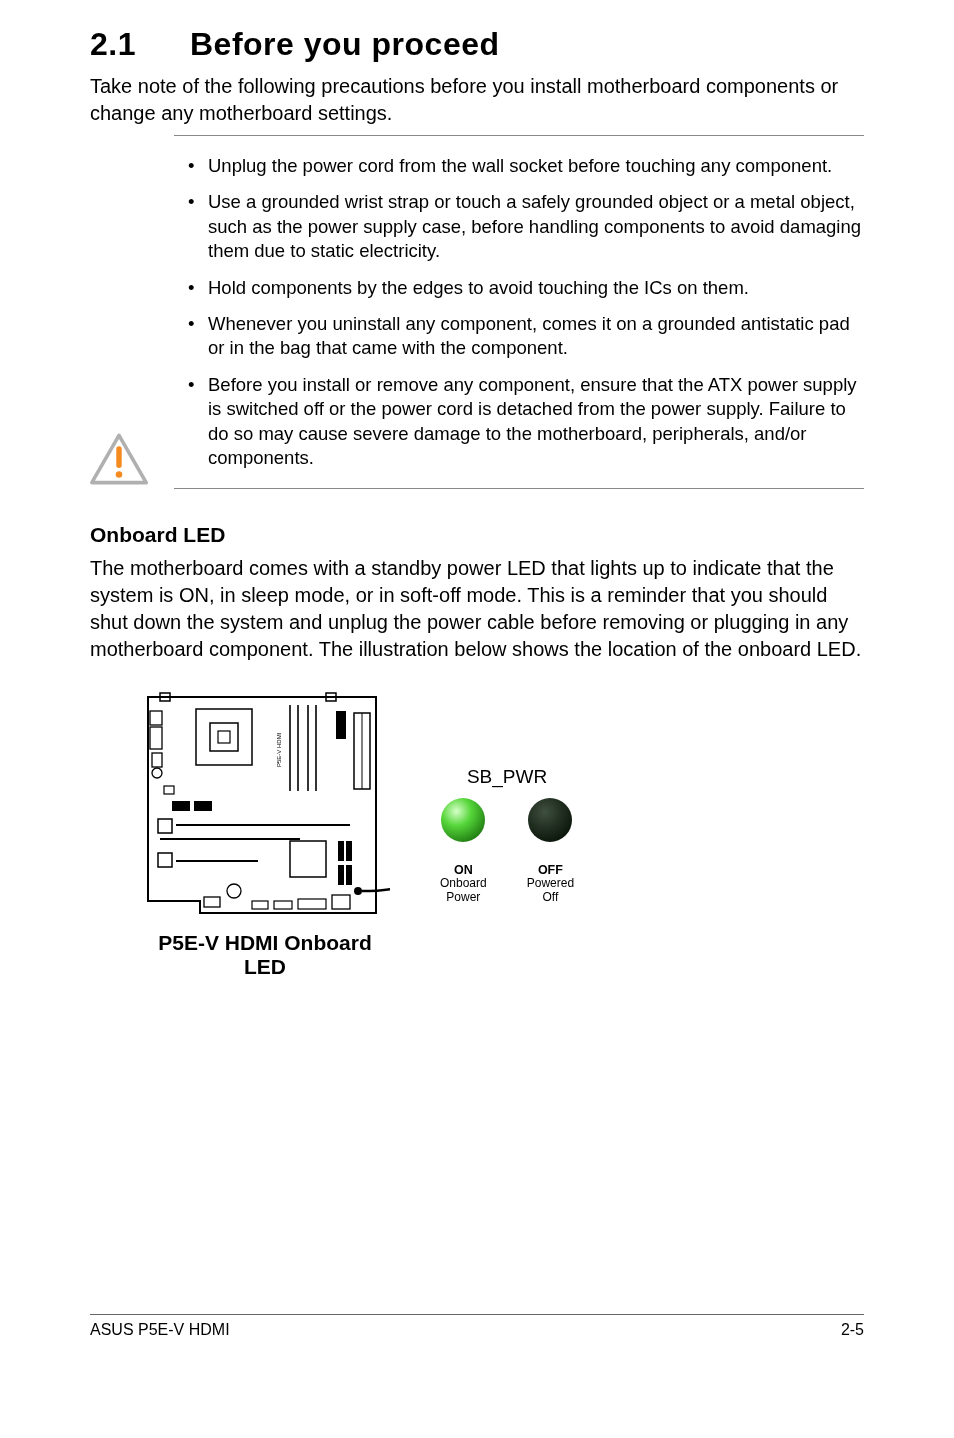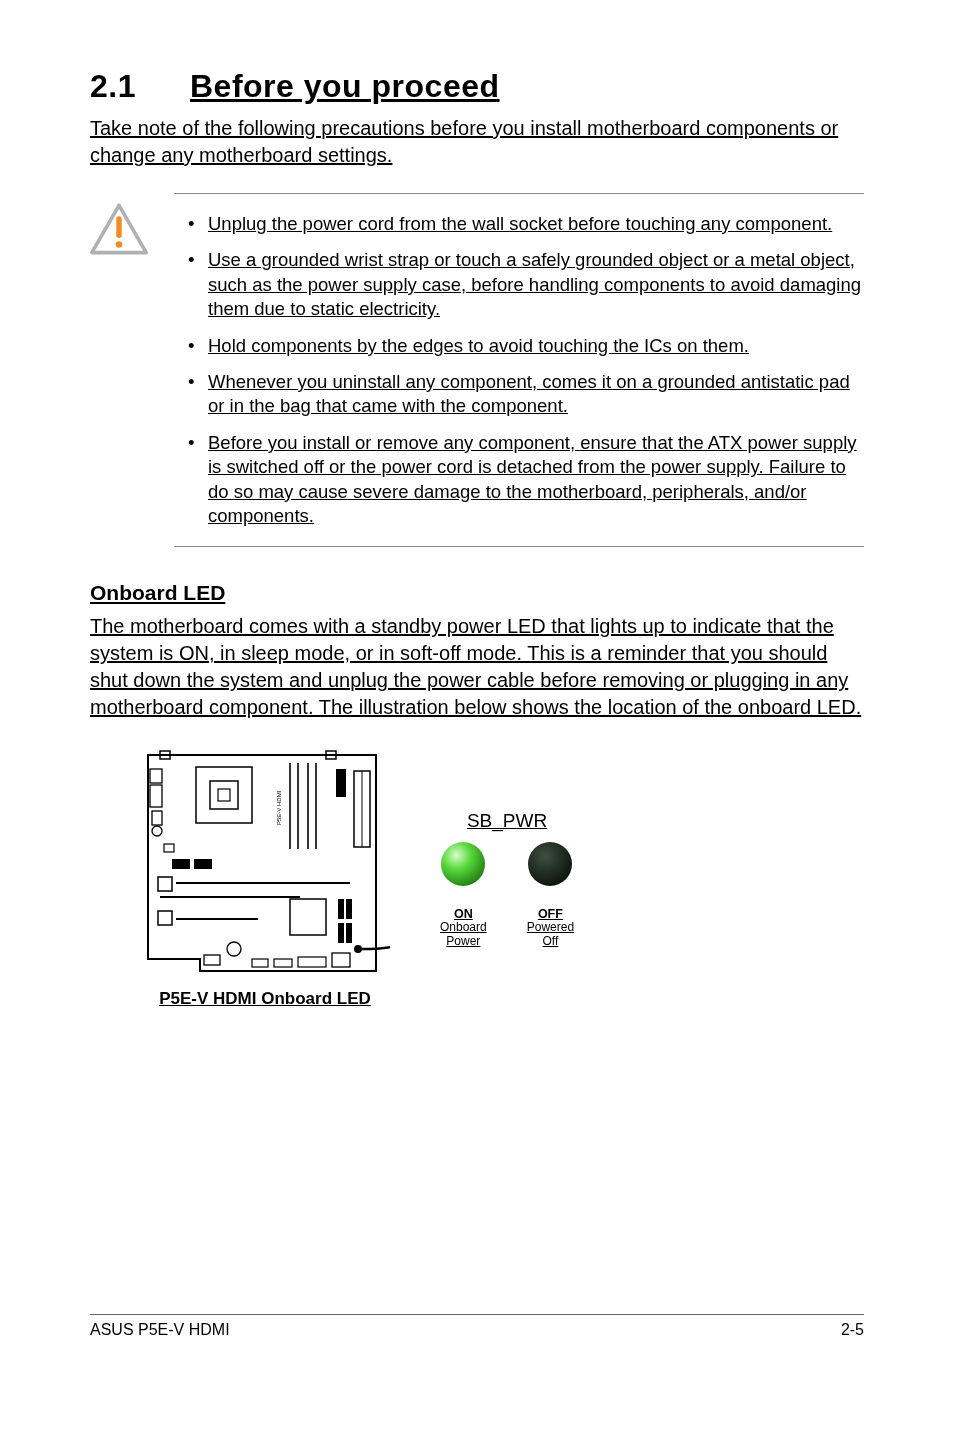--- a/index.html
+++ b/index.html
@@ -7,45 +7,44 @@
   margin: 0;
   padding: 0;
   width: 954px;
   height: 1438px;
   font-family: Arial, Helvetica, sans-serif;
   color: #000;
   background: #fff;
   position: relative;
 }
 .page {
-  padding: 68px 90px 0 90px;
+  padding: 26px 90px 0 90px;
   box-sizing: border-box;
   width: 954px;
   height: 1367px;
   position: relative;
-  text-decoration: underline;
 }
 h1.title {
   font-size: 32px;
   font-weight: bold;
   margin: 0 0 10px 0;
   letter-spacing: 0.5px;
 }
 h1.title .num {
   display: inline-block;
   width: 100px;
 }
 p.intro {
   font-size: 20px;
   line-height: 1.35;
-  margin: 6px 0 24px 0;
+  margin: 6px 0 8px 0;
 }
 .notice-block {
   display: flex;
-  align-items: flex-start;
+  align-items: flex-end;
   gap: 24px;
   margin-bottom: 34px;
 }
 .notice-icon {
   flex: 0 0 60px;
   margin-top: 10px;
 }
 .notice-list {
   flex: 1;
   border-top: 1px solid #888;
@@ -82,21 +81,21 @@
 .diagram {
   display: flex;
   align-items: center;
   gap: 50px;
   margin-left: 50px;
 }
 .board-box {
   width: 250px;
 }
 .board-caption {
-  font-size: 17px;
+  font-size: 21px;
   font-weight: bold;
   text-align: center;
   margin-top: 6px;
 }
 .led-group {
   display: flex;
   flex-direction: column;
   align-items: center;
 }
 .led-title {

